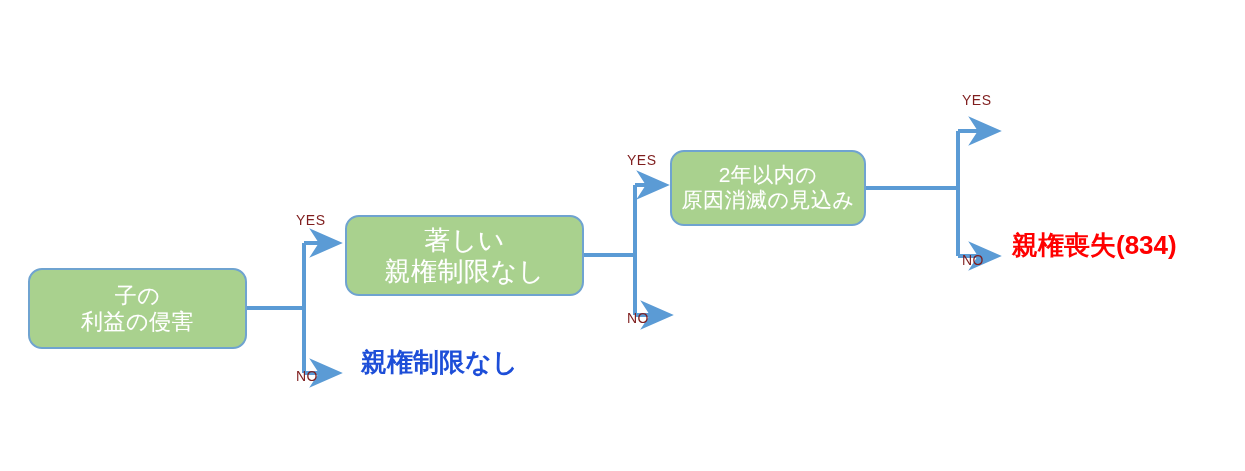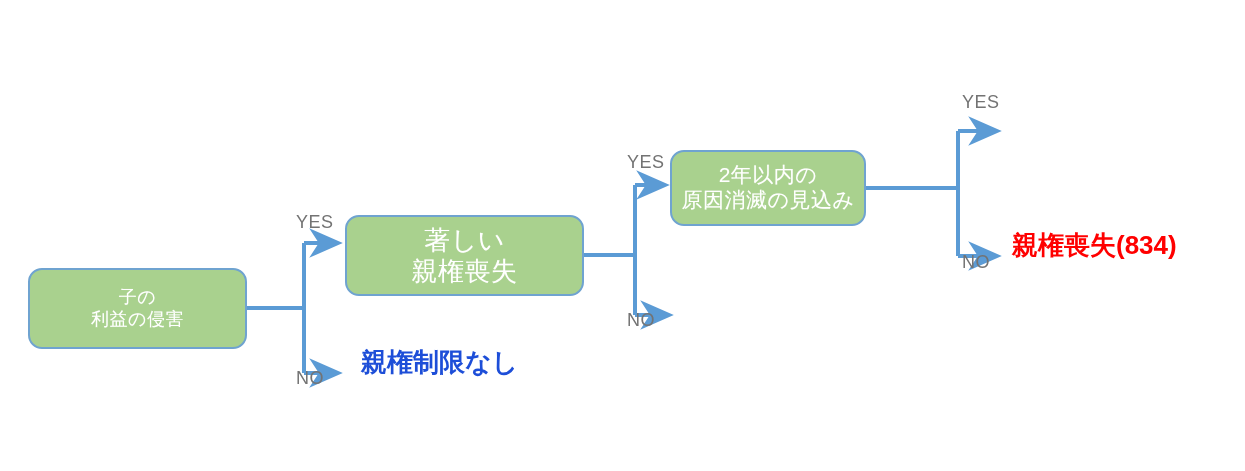--- a/index.html
+++ b/index.html
@@ -38,34 +38,34 @@
     line-height: 1.18;
     letter-spacing: 0.5px;
     text-shadow: 0 0 1px rgba(255,255,255,0.35);
   }
   .node-text {
     display: block;
     white-space: pre-line;
   }
   #node-child-harm {
     left: 28px; top: 268px; width: 219px; height: 81px;
-    font-size: 18px;
+    font-size: 22px;
   }
   #node-serious-harm {
     left: 345px; top: 215px; width: 239px; height: 81px;
     font-size: 26px;
   }
   #node-cause-ends {
     left: 670px; top: 150px; width: 196px; height: 76px;
     font-size: 21px;
   }
   .branch-label {
     position: absolute;
-    font-size: 18px;
-    color: #737373;
+    font-size: 14px;
+    color: #7f1d1d;
     letter-spacing: 0.5px;
     white-space: nowrap;
   }
   .outcome {
     position: absolute;
     font-size: 26px;
     font-weight: bold;
     white-space: nowrap;
     letter-spacing: 0px;
   }
@@ -122,21 +122,21 @@
     </g>
   </svg>
 
   <div class="node" id="node-child-harm">
     <span class="node-text">子の
 利益の侵害</span>
   </div>
 
   <div class="node" id="node-serious-harm">
     <span class="node-text">著しい
-親権喪失</span>
+親権制限なし</span>
   </div>
 
   <div class="node" id="node-cause-ends">
     <span class="node-text">2年以内の
 原因消滅の見込み</span>
   </div>
 
   <div class="branch-label" id="label-yes-1">YES</div>
   <div class="branch-label" id="label-no-1">NO</div>
   <div class="branch-label" id="label-yes-2">YES</div>

